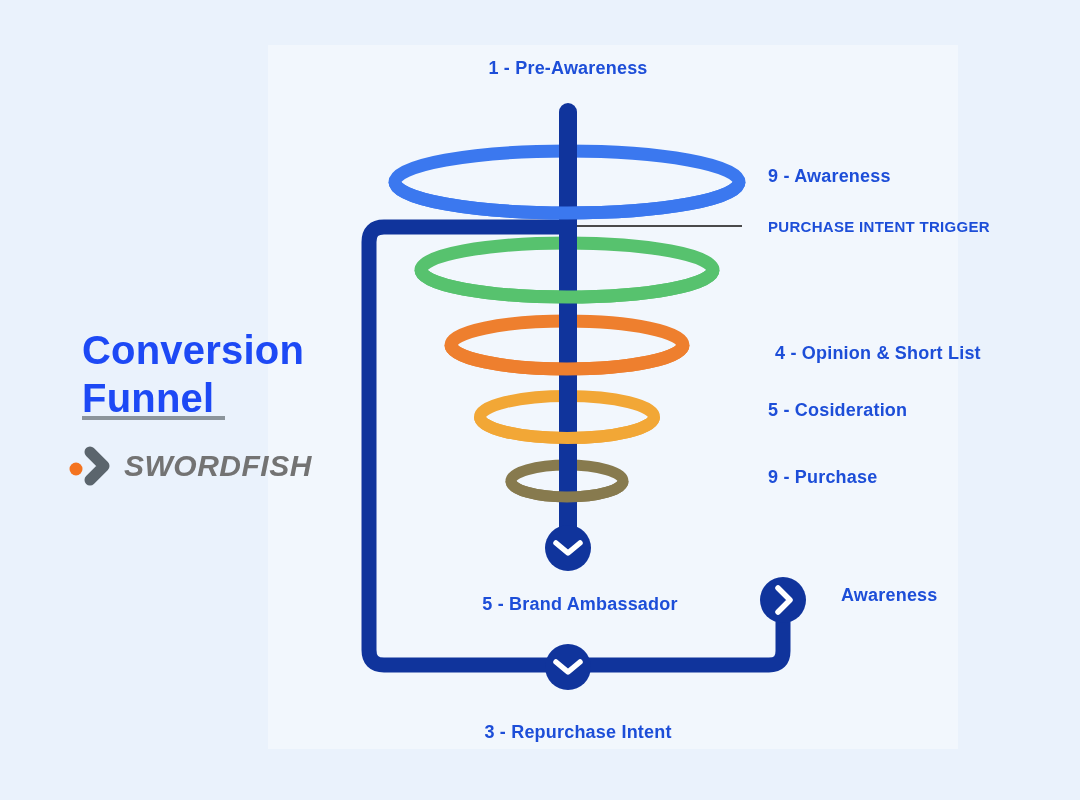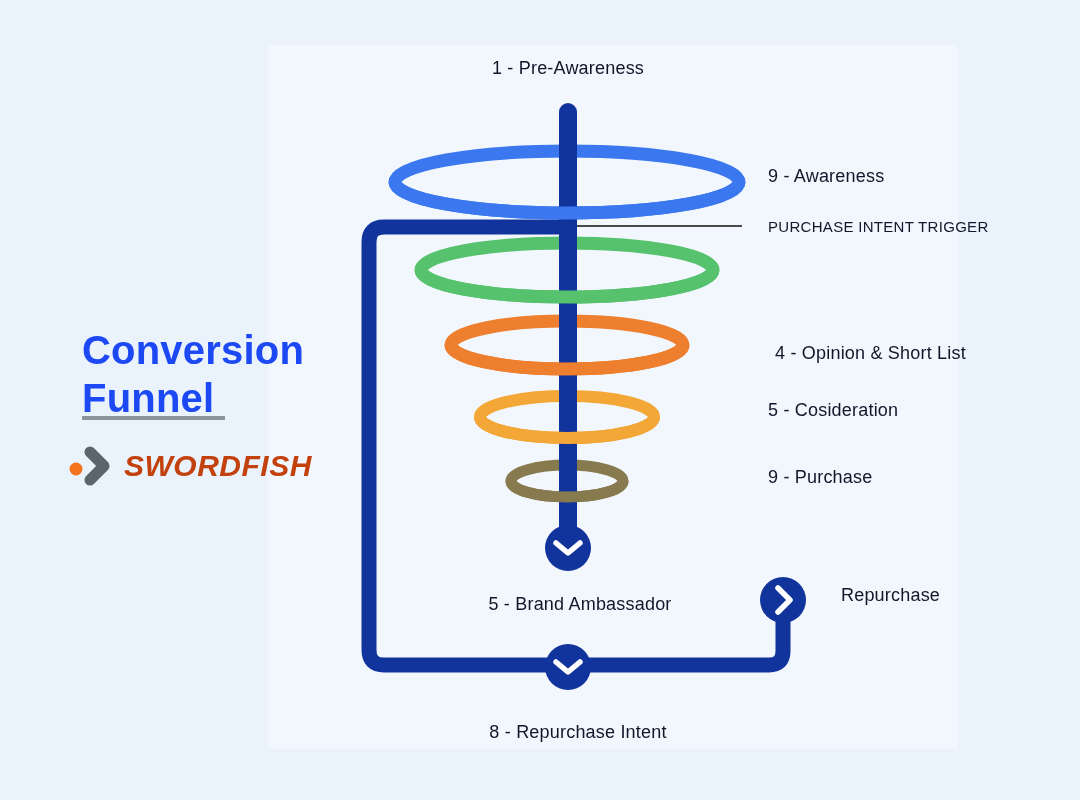--- a/index.html
+++ b/index.html
@@ -17,22 +17,22 @@
     position: absolute;
     left: 268px; top: 45px;
     width: 690px; height: 704px;
   }
   svg.diagram {
     position: absolute; left: 0; top: 0;
     width: 1080px; height: 800px;
   }
   .lbl {
     position: absolute;
-    color: #0f172a;
-    font-weight: 400;
+    color: #1d4ed8;
+    font-weight: 700;
     font-size: 18px;
     line-height: 1.1;
     white-space: nowrap;
     letter-spacing: 0.2px;
   }
   .lbl.center { text-align: center; }
   .lbl.small { font-size: 15px; letter-spacing: 0.3px; }
   .side-title {
     position: absolute;
     left: 82px; top: 298px;
@@ -107,29 +107,29 @@
 
 
   <div class="lbl" style="left:775px; top:344px;text-align:center;">4 - Opinion &amp; Short List</div>
 
   <div class="lbl" style="left:768px; top:401px;">5 - Cosideration</div>
 
   <div class="lbl" style="left:768px; top:468px;">9 - Purchase</div>
 
   <div class="lbl center" style="left:430px; top:595px; width:300px;">5 - Brand Ambassador</div>
 
-  <div class="lbl" style="left:841px; top:586px;">Repurchase</div>
+  <div class="lbl" style="left:841px; top:586px;">Awareness</div>
 
-  <div class="lbl center" style="left:428px; top:723px; width:300px;">8 - Repurchase Intent</div>
+  <div class="lbl center" style="left:428px; top:723px; width:300px;">3 - Repurchase Intent</div>
 
   <div class="side-title" style="color: rgb(29, 73, 245); margin-top: 28px;">Conversion Funnel</div>
 
   <div class="divider"></div>
 
   <div class="brand">
     <svg width="46" height="44" viewBox="0 0 46 44" xmlns="http://www.w3.org/2000/svg">
       <circle cx="8" cy="25" r="6.5" fill="#f4731f"></circle>
       <path d="M 22 8 L 36 22 L 22 36" fill="none" stroke-width="11" stroke-linecap="round" stroke-linejoin="round" stroke="#5b656d"></path>
     </svg>
-    <span class="brand-name" style="color: #c2410c;">SWORDFISH</span>
+    <span class="brand-name" style="color: #737373;">SWORDFISH</span>
   </div>
 
 </div>
 
 </body></html>

